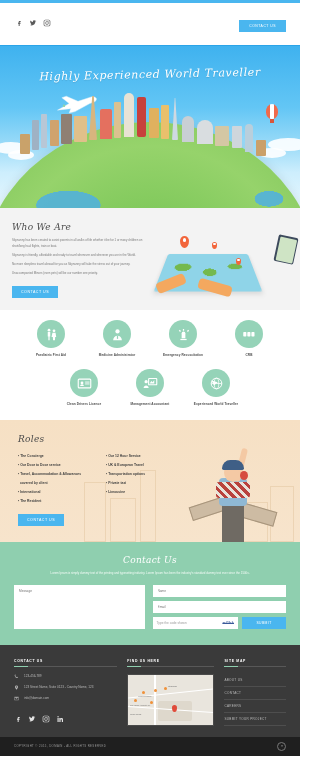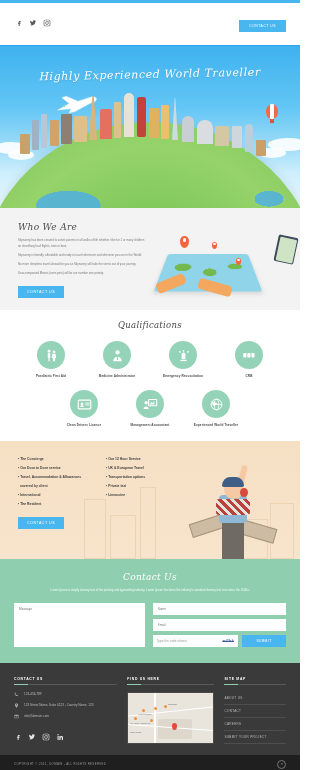--- a/index.html
+++ b/index.html
@@ -82,21 +82,21 @@
     background:linear-gradient(90deg,#f06a4b 33%, #fff 33% 66%, #f06a4b 66%);
     border-radius:50% 50% 45% 45%;
   }
   .balloon::after{content:"";position:absolute;bottom:-4px;left:4px;width:4px;height:4px;background:#d9563b;}
 
   
   .whowe {
     background:#f3f3f3; padding:14px 0 12px; position:relative; min-height:100px;
     display:flex;
   }
-  .whowe-left { width:52%; padding:0 10px 0 18px; }
+  .whowe-left { width:52%; padding:0 10px 0 12px; }
   .script-h {
     font-family:"DejaVu Serif", serif; font-style:italic; color:#4a4a4a;
     font-size:9px; letter-spacing:.3px; margin-bottom:5px;
   }
   .body-sm { font-size:2.9px; line-height:2.1; color:#7a7a7a; }
   .body-sm p { margin-bottom:3px; }
   .whowe .btn-blue { margin-top:6px; }
   .whowe-right { width:48%; position:relative; }
   .map-illus { position:absolute; inset:4px 0 6px 0; }
   .map-sheet {
@@ -323,21 +323,20 @@
         <div class="pin small" style="left:56px;top:16px;"></div>
         <div class="pin small" style="left:80px;top:32px;"></div>
         <div class="hand" style="left:0px;top:52px;width:30px;height:11px;transform:rotate(-22deg);background:#f4a85f;"></div>
         <div class="hand" style="left:42px;top:56px;width:34px;height:11px;transform:rotate(16deg);background:#f4a85f;"></div>
         <div class="tablet"></div>
       </div>
     </div>
   </div>
 
   <div class="quals">
-    <div class="script-h">Qualifications</div>
 
     <div class="qrow">
       <div class="qitem">
         <div class="qcircle">
           <svg viewBox="0 0 24 24">
               <circle cx="8" cy="5" r="2.2"></circle>
               <path d="M6 8h4v7H9v6H7v-6H6z"></path>
               <circle cx="16" cy="6" r="2.2"></circle>
               <path d="M13.5 9h5l1 7h-1.6l-.4 5h-3l-.4-5H12z"></path>
             </svg>
@@ -429,20 +428,21 @@
       <div class="kid-body"></div>
       <div class="kid-shirt"></div>
       <div class="kid-scarf"></div>
       <div class="kid-arm"></div>
       <div class="kid-head"></div>
       <div class="kid-cap"></div>
       <div class="headphone"></div>
     </div>
 
     <div class="roles-inner">
+      <div class="script-h">Roles</div>
       <div class="roles-cols">
         <div class="roles-col">
           <div class="role-li">• <span>The Concierge</span></div>
           <div class="role-li">• <span>Our Door to Door service</span></div>
           <div class="role-li">• <span>Travel, Accommodation &amp; Allowances</span></div>
           <div class="role-li">&nbsp;&nbsp;<span>covered by client</span></div>
           <div class="role-li">• <span>International</span></div>
           <div class="role-li">• <span>The Resident</span></div>
         </div>
         <div class="roles-col">

